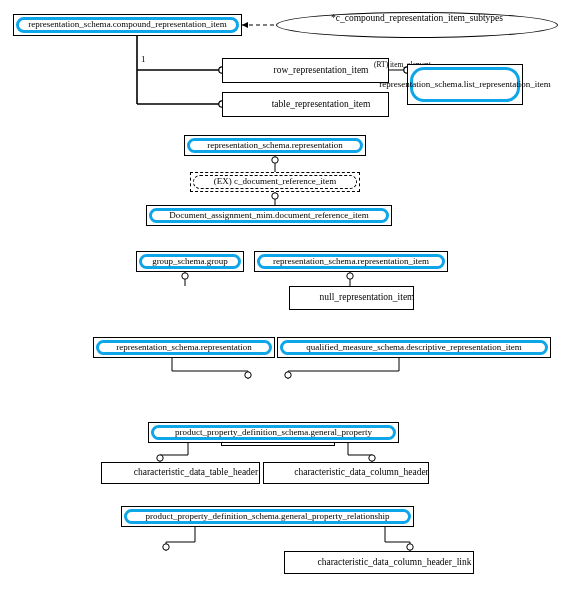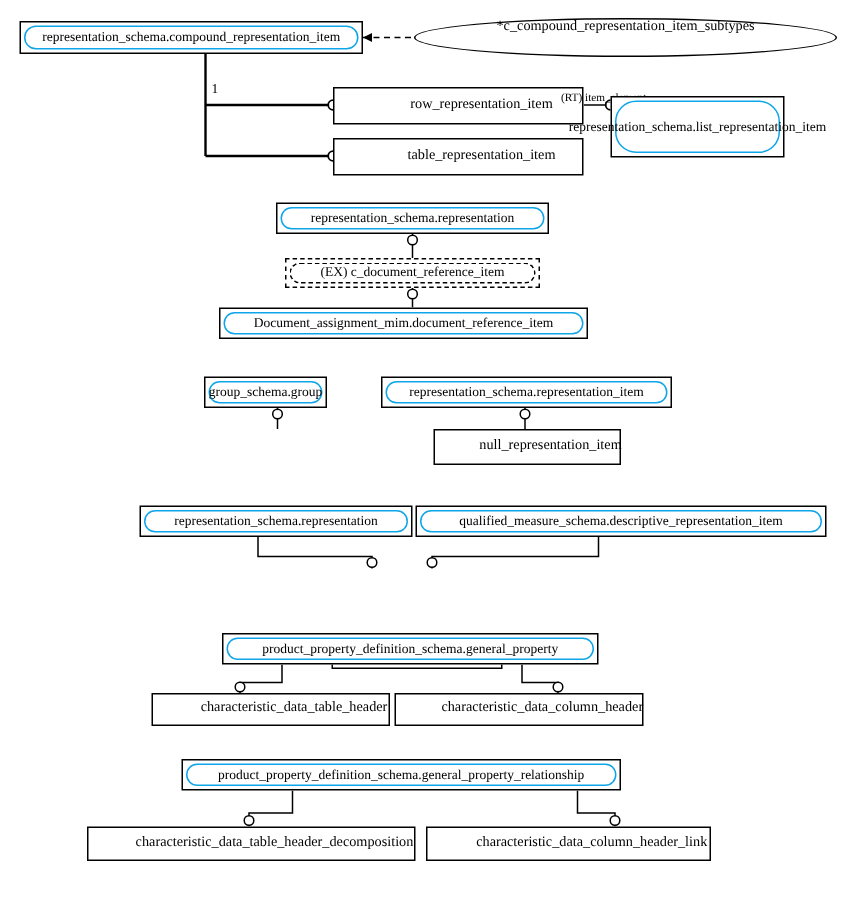--- a/index.html
+++ b/index.html
@@ -40,21 +40,21 @@
     font-size: 9.5px;
   }
   .schema {          
     padding: 2px;
     font-size: 9px;
   }
   .schema > .inner {
     box-sizing: border-box;
     width: 100%;
     height: 100%;
-    border: 1px solid #0ea5e9;
+    border: 3px solid #0ea5e9;
     border-radius: 999px;
     display: flex;
     align-items: center;
     justify-content: center;
     text-align: center;
     white-space: nowrap;
     line-height: 1.08;
   }
   .schema.twoline > .inner { white-space: normal; border-radius: 14px; }
   .dashed {          
@@ -194,21 +194,21 @@
   </div>
 
   <div class="node dashed" style="left:190px; top:172px; width:170px; height:20px;">
     <div class="inner">(EX) c_document_reference_item</div>
   </div>
 
   <div class="node schema" style="left:146px; top:205px; width:246px; height:21px;">
     <div class="inner">Document_assignment_mim.document_reference_item</div>
   </div>
 
-  <div class="node schema" style="left:136px; top:251px; width:82px; height:21px;">
+  <div class="node schema" style="left:136px; top:251px; width:108px; height:21px;">
     <div class="inner">group_schema.group</div>
   </div>
 
 
   <div class="node schema" style="left:254px; top:251px; width:194px; height:21px;">
     <div class="inner">representation_schema.representation_item</div>
   </div>
 
   <div class="node plain" style="left:289px; top:286px; width:125px; height:24px;">
     <span>null_representation_item</span>
@@ -235,21 +235,18 @@
   </div>
 
   <div class="node plain" style="left:263px; top:462px; width:166px; height:22px;">
     <span>characteristic_data_column_header</span>
   </div>
 
   <div class="node schema" style="left:121px; top:506px; width:293px; height:21px;">
     <div class="inner">product_property_definition_schema.general_property_relationship</div>
   </div>
 
-  <div class="node plain" style="left:58px; top:551px; width:219px; height:23px;">
-    <span>characteristic_data_table_header_decomposition</span>
-  </div>
 
   <div class="node plain" style="left:284px; top:551px; width:190px; height:23px;">
     <span>characteristic_data_column_header_link</span>
   </div>
 
 </div>
 
 </body></html>

